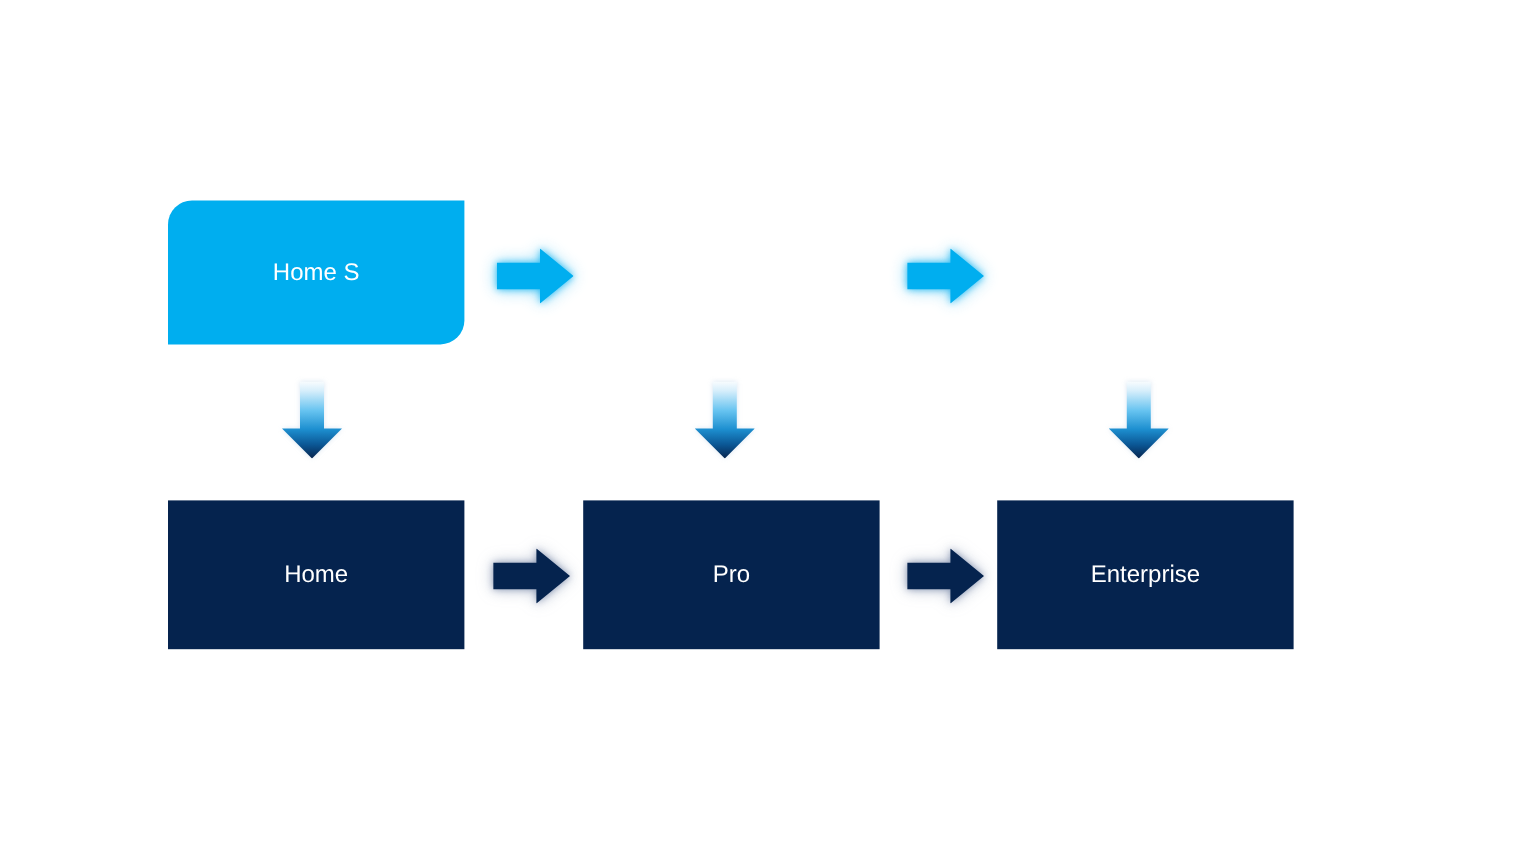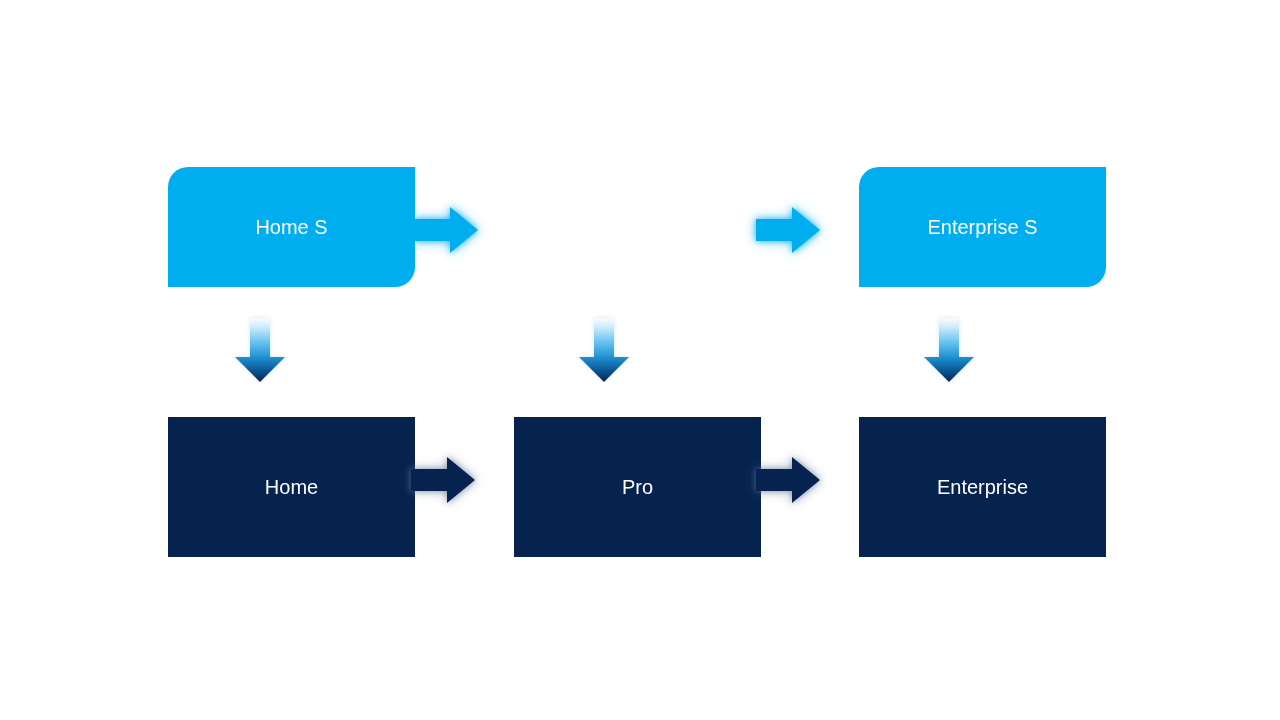--- a/index.html
+++ b/index.html
@@ -17,32 +17,31 @@
   }
   .node {
     position: absolute;
     display: flex;
     align-items: center;
     justify-content: center;
     color: #ffffff;
     font-size: 20px;
     line-height: 1.2;
     text-align: center;
-    margin-left: 28px;
   }
   .node-light {
     width: 247px;
     height: 120px;
     top: 167px;
     background: #00AEEF;
     border-radius: 20px 0 20px 0; 
   }
   .node-dark {
     width: 247px;
-    height: 140px;
+    height: 124px;
     top: 417px;
     background: #05234E;
     border-radius: 0;
   }
   .pos-col1 { left: 140px; }
   .pos-col2 { left: 486px; }
   .pos-col3 { left: 831px; }
 
   .arrow-right {
     position: absolute;
@@ -73,23 +72,20 @@
   .pos-down2 { left: 579px; }
   .pos-down3 { left: 924px; }
 </style>
 </head>
 <body>
 
 <div class="canvas">
 
   <div class="node node-light pos-col1">
     <span>Home S</span>
-  </div>
-  <div class="node node-light pos-col3">
-    <span>Enterprise S</span>
   </div>
 
   <svg class="arrow-right arrow-right-light pos-gap1-light" viewBox="0 0 64 46">
     <polygon points="0,12 36,12 36,0 64,23 36,46 36,34 0,34" fill="#00AEEF"></polygon>
   </svg>
   <svg class="arrow-right arrow-right-light pos-gap2-light" viewBox="0 0 64 46">
     <polygon points="0,12 36,12 36,0 64,23 36,46 36,34 0,34" fill="#00AEEF"></polygon>
   </svg>
 
   <svg class="arrow-down pos-down1" viewBox="0 0 50 64">

